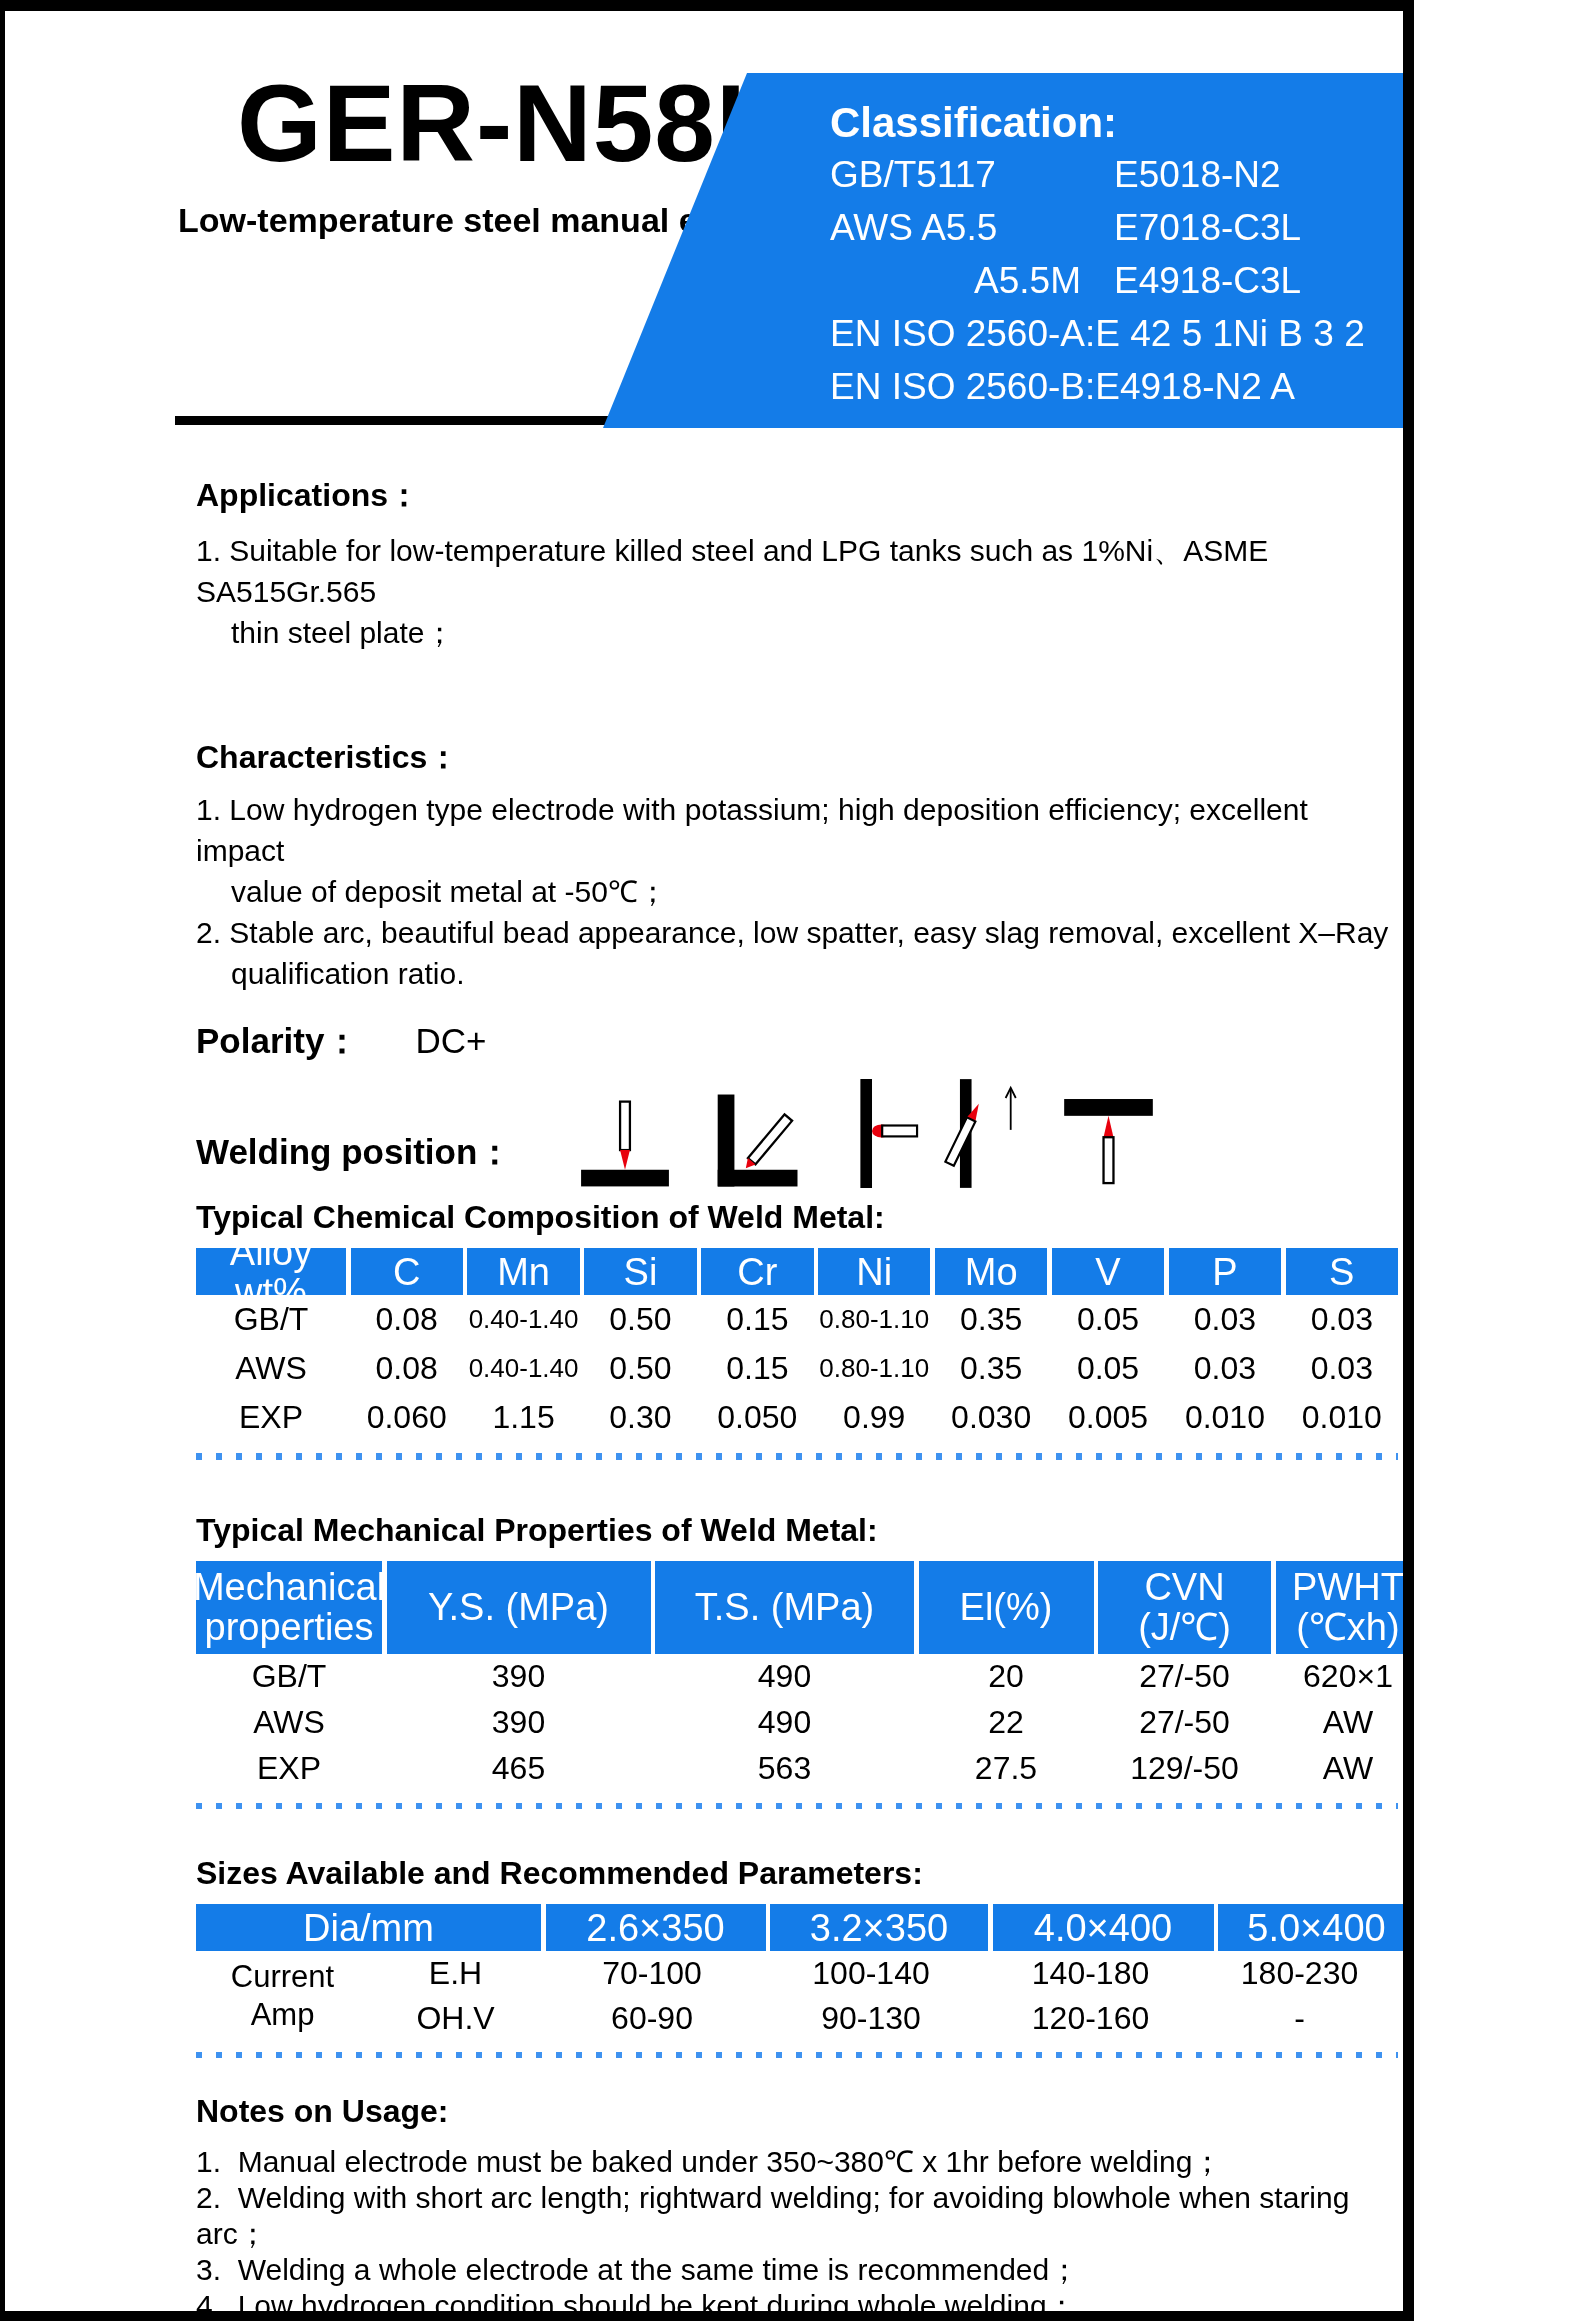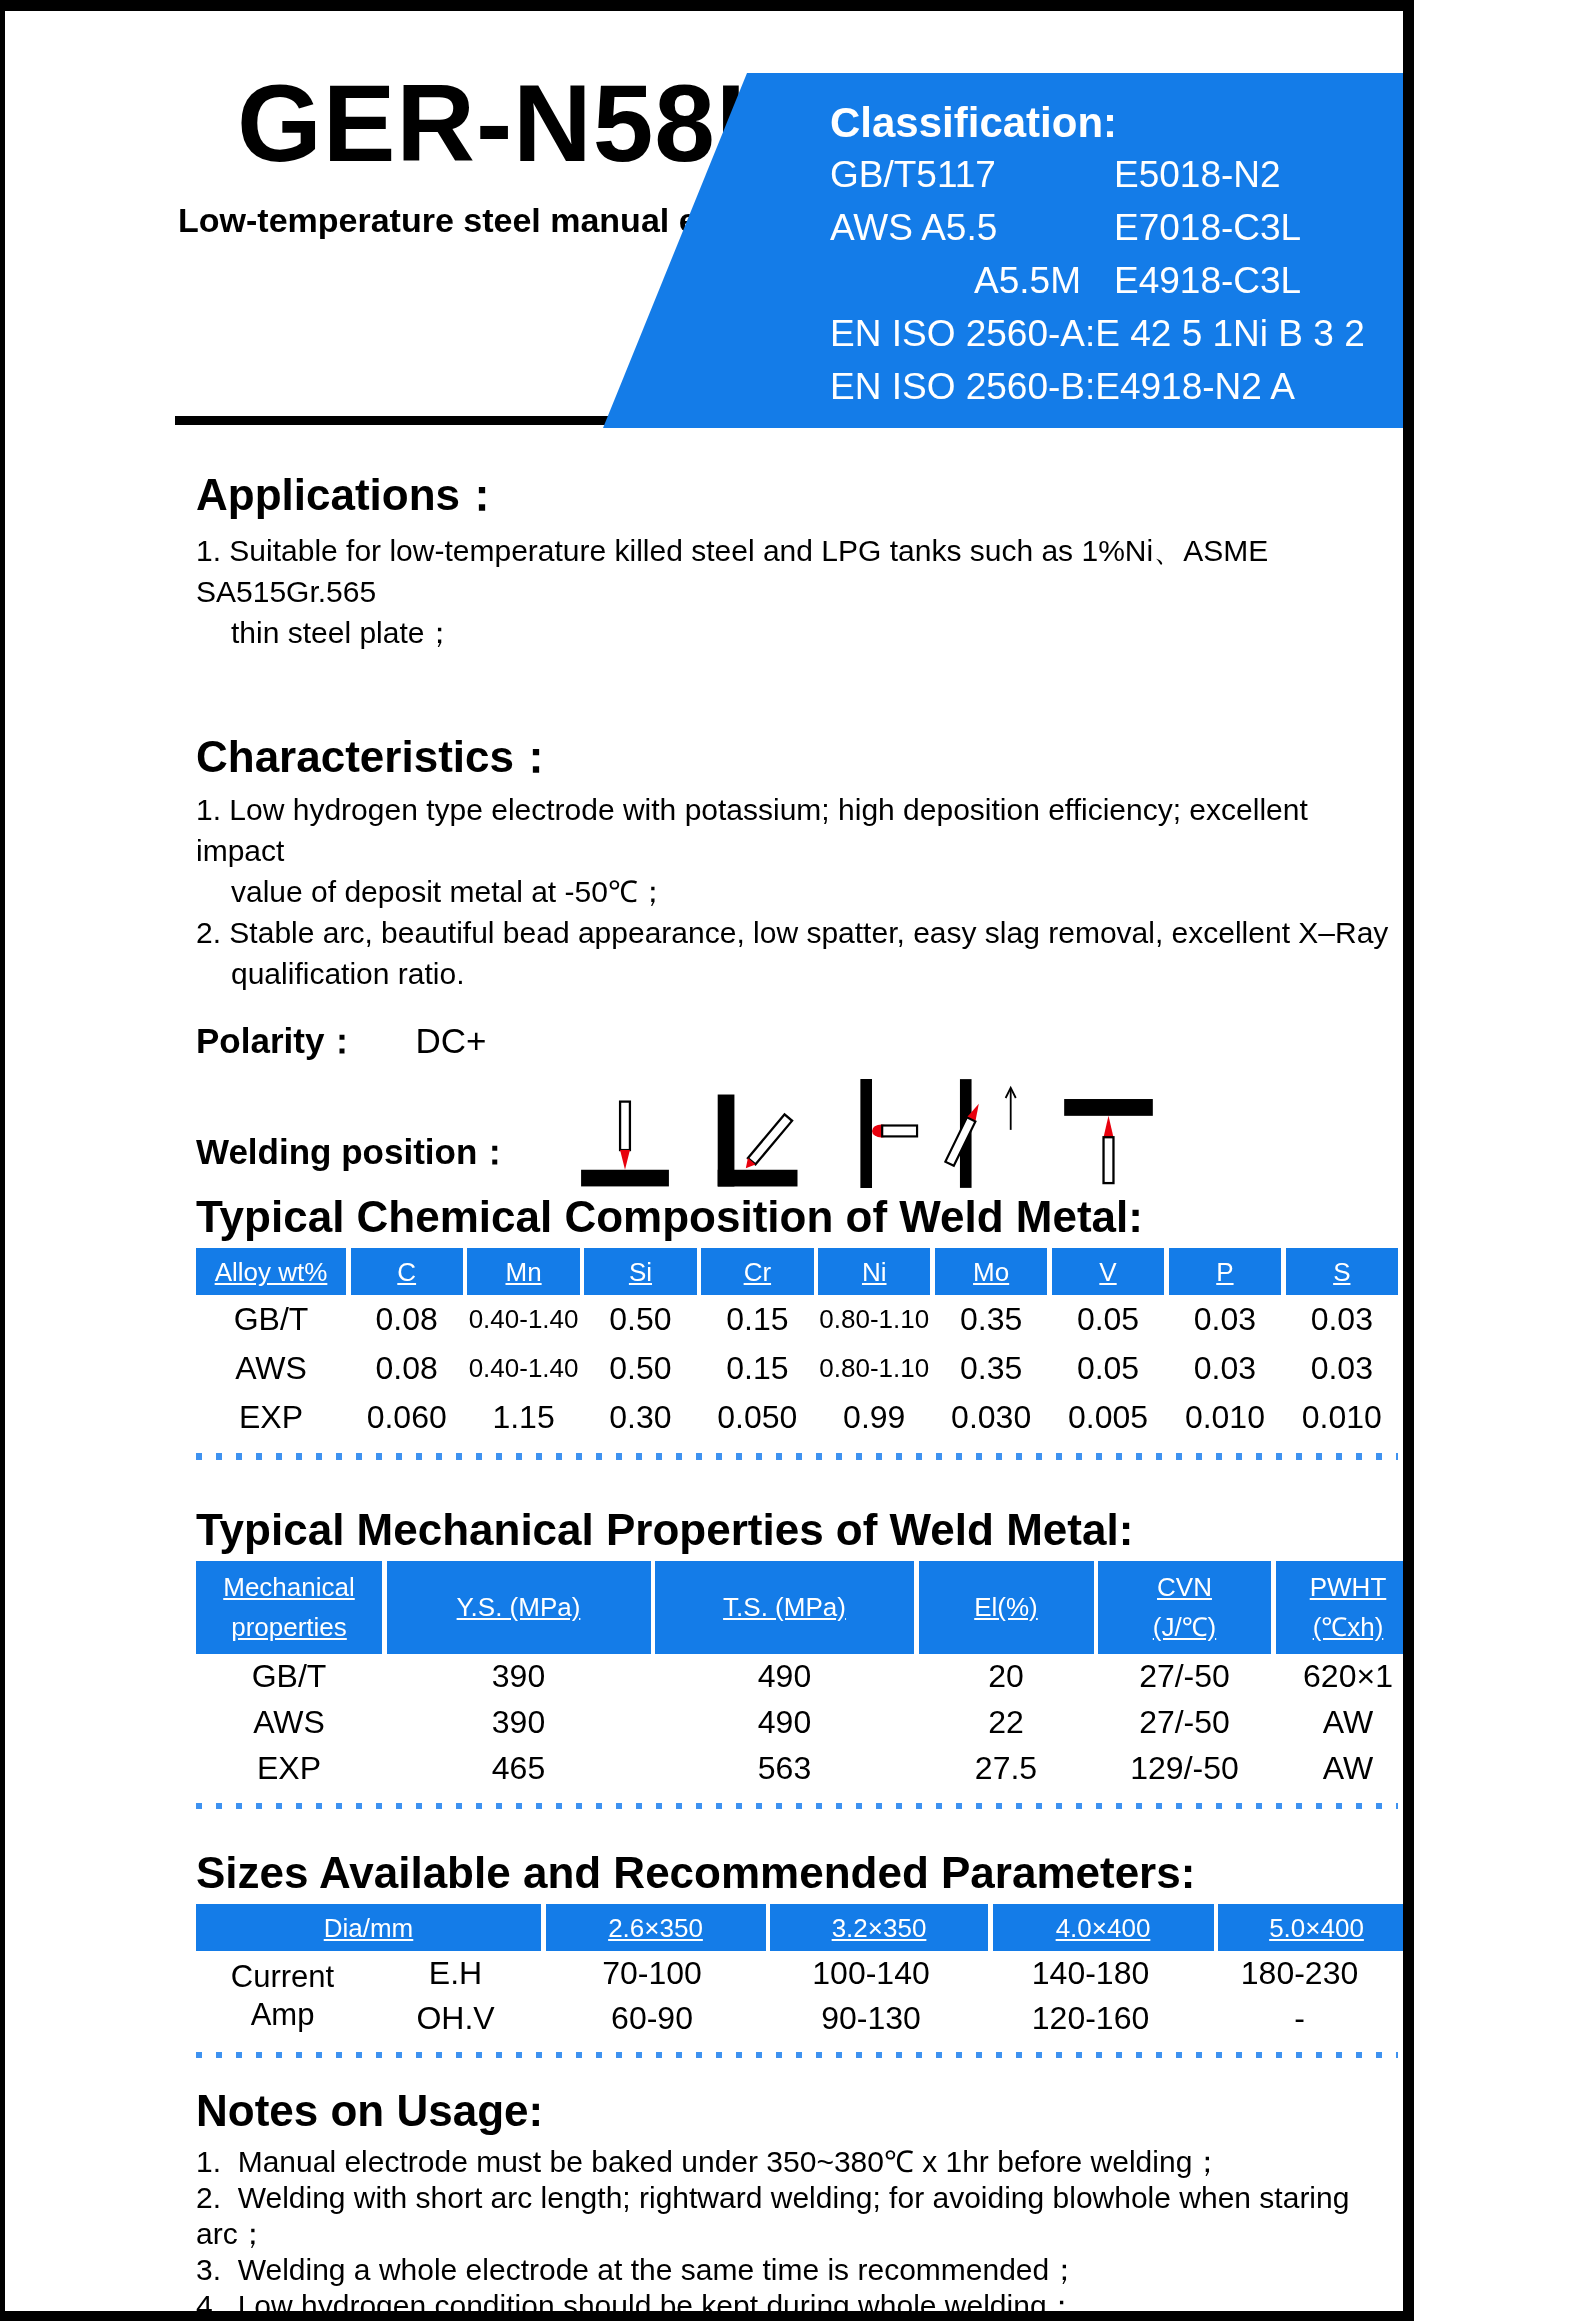--- a/index.html
+++ b/index.html
@@ -17,21 +17,21 @@
     clip-path:polygon(144px 0,100% 0,100% 100%,0 100%);
   }
   .class-inner{padding:23.6px 9px 0 227px;}
   .class-heading{font-size:42px;font-weight:bold;line-height:51px;}
   .class-row{display:flex;font-size:37px;line-height:53px;}
   .class-std{width:284px;box-sizing:border-box;}
   .class-std.right{text-align:right;padding-right:33px;}
   .class-line{font-size:37px;line-height:53px;white-space:pre;}
   .header-divider{height:9px;background:#000;margin-left:170px;}
   
-  .sec-heading{margin:0 0 0 191px;font-size:44px;font-weight:bold;line-height:40px;}
+  .sec-heading{margin:0 0 0 191px;font-size:32px;font-weight:bold;line-height:40px;}
   .body-line{margin-left:191px;font-size:30px;line-height:41px;white-space:pre-wrap;}
   .body-line.indent{padding-left:35px;}
   .note-line{line-height:36px;}
   .mt-app{margin-top:50px;}
   .gap16{height:14.5px;}
   .mt-char{margin-top:84px;}
   .gap14{height:12.7px;}
   
   .polarity-row{display:flex;margin:23.6px 0 0 191px;align-items:baseline;}
   .polarity-label{font-size:35px;font-weight:bold;}
@@ -42,22 +42,22 @@
   .weldpos-icons svg{display:block;}
   
   .tbl{margin-left:191px;width:1202px;}
   .thead{display:grid;column-gap:4.5px;}
   .trow{display:grid;column-gap:4.5px;}
   .chem-grid{grid-template-columns:150px repeat(9,1fr);}
   .mech-grid{grid-template-columns:186px 264px 259px 175px 173px 145px;}
   .sizes-grid{grid-template-columns:345px 220px 218px 221px 197px;}
   .sizes-body{display:grid;grid-template-columns:173px 173px 220px 218px 221px 197px;grid-auto-rows:45px;}
   .th{
-    background:#147CE8;color:#fff;font-size:26px;display:flex;align-items:center;justify-content:center;
-    text-align:center;white-space:pre-line;line-height:40px;text-decoration:underline;
+    background:#147CE8;color:#fff;font-size:38px;display:flex;align-items:center;justify-content:center;
+    text-align:center;white-space:pre-line;line-height:40px;
   }
   .chem .th{height:47px;}
   .mech .th{height:93px;}
   .sizes .th{height:47px;}
   .td{font-size:32px;display:flex;align-items:center;justify-content:center;text-align:center;}
   .chem .td{height:49px;}
   .mech .td{height:46px;}
   .sizes-body .td{height:45px;}
   .td.small{font-size:26px;}
   .current-amp{

